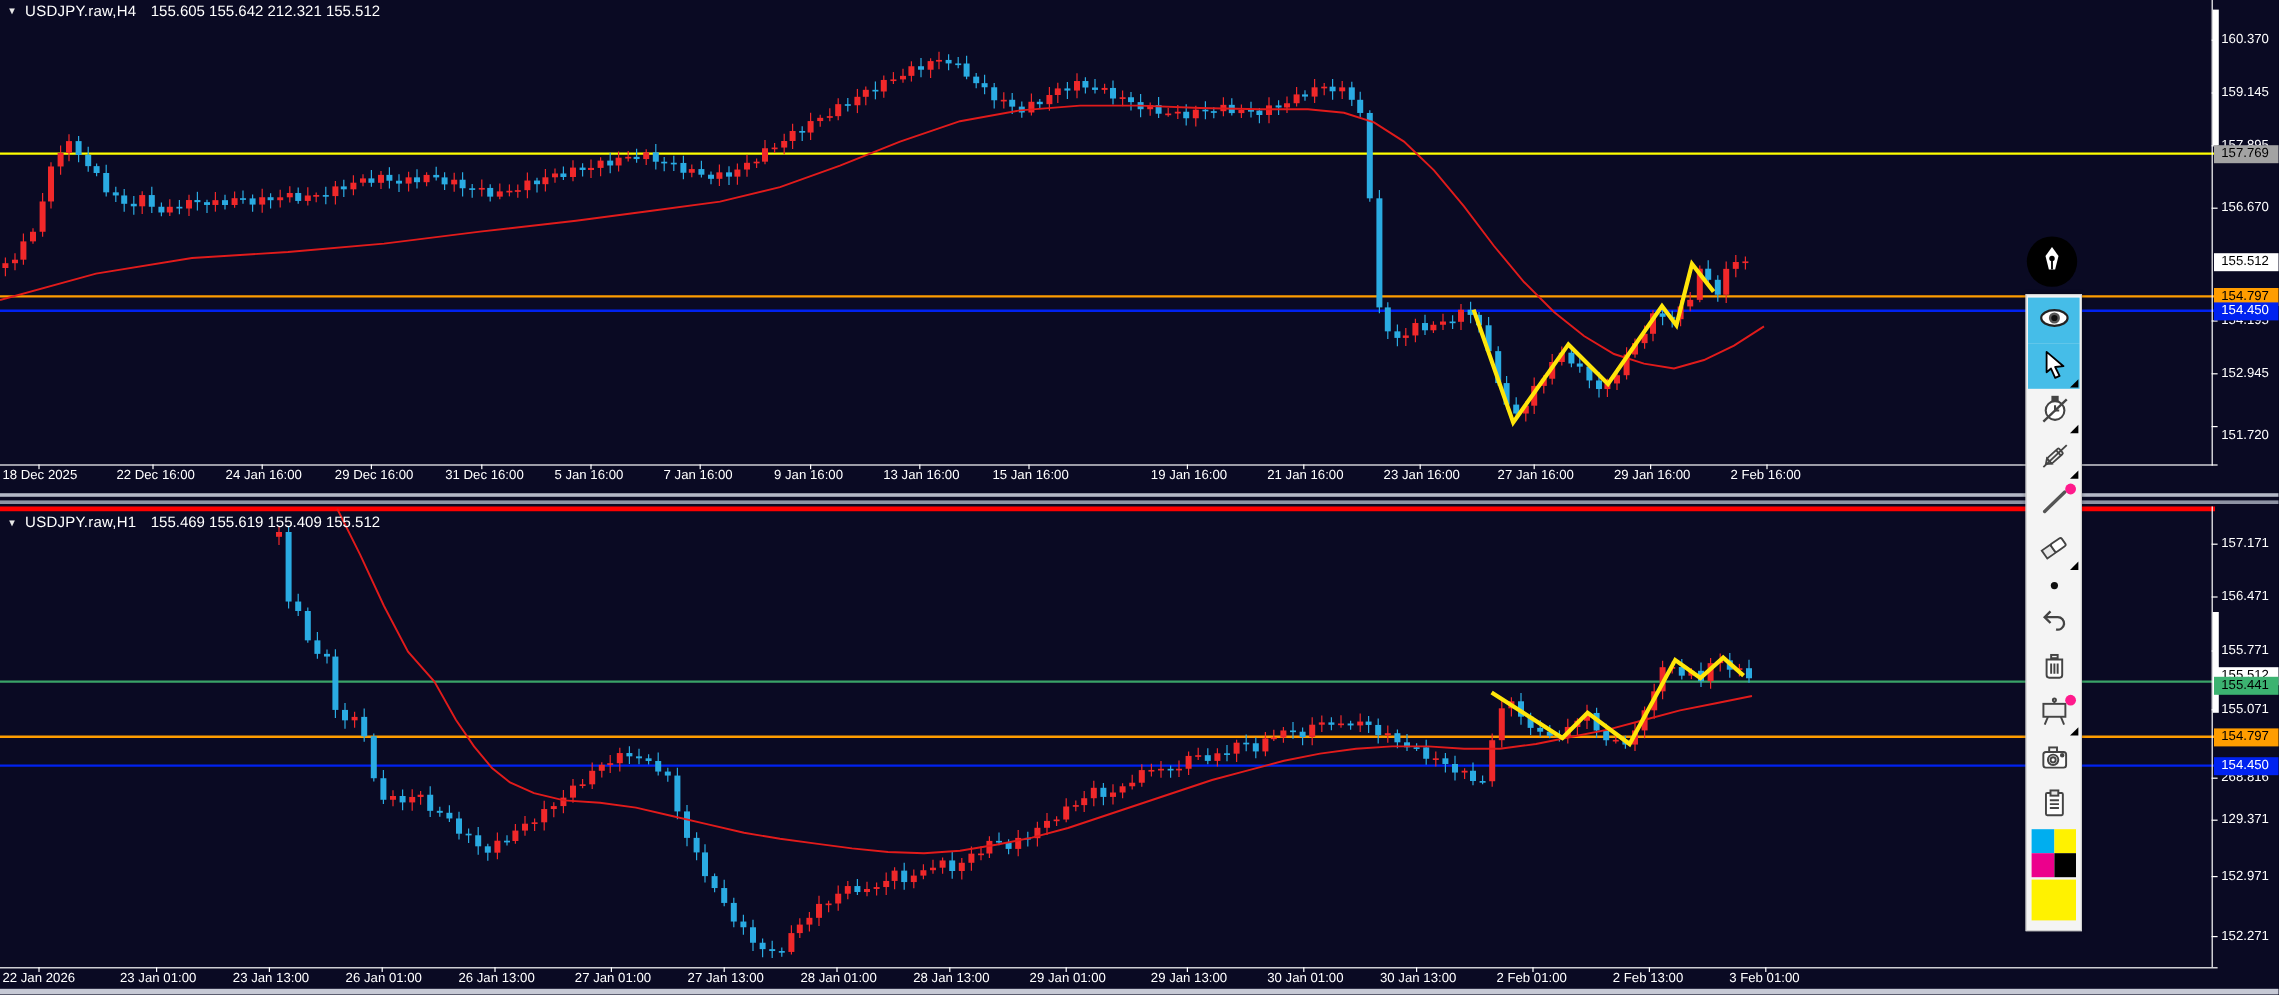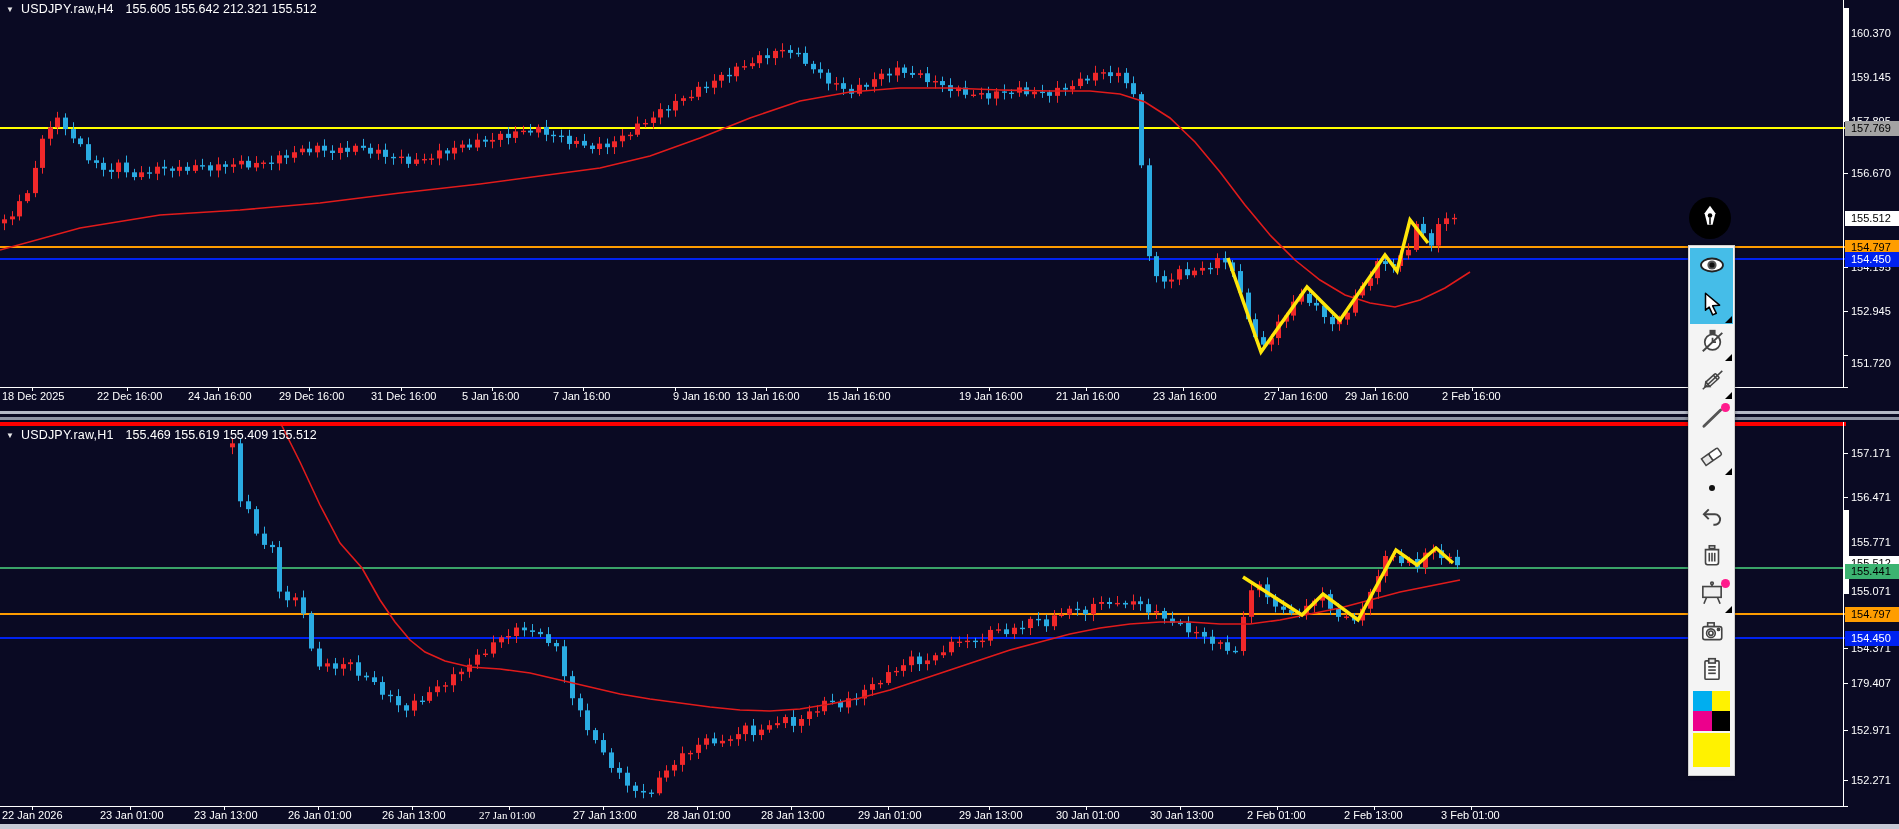--- a/index.html
+++ b/index.html
@@ -802,69 +802,69 @@
       <div class="time-label" style="left: 188px; top: 390px;">24 Jan 16:00</div>
       <div class="time-dash" style="left: 309px; top: 387px;"></div>
       <div class="time-label" style="left: 279px; top: 390px;">29 Dec 16:00</div>
       <div class="time-dash" style="left: 401px; top: 387px;"></div>
       <div class="time-label" style="left: 371px; top: 390px;">31 Dec 16:00</div>
       <div class="time-dash" style="left: 492px; top: 387px;"></div>
       <div class="time-label" style="left: 462px; top: 390px;">5 Jan 16:00</div>
       <div class="time-dash" style="left: 583px; top: 387px;"></div>
       <div class="time-label" style="left: 553px; top: 390px;">7 Jan 16:00</div>
       <div class="time-dash" style="left: 675px; top: 387px;"></div>
-      <div class="time-label" style="left: 645px; top: 390px; margin-left: 28px;">9 Jan 16:00</div>
+      <div class="time-label" style="left: 645px; top: 390px;">9 Jan 16:00</div>
       <div class="time-dash" style="left: 766px; top: 387px;"></div>
       <div class="time-label" style="left: 736px; top: 390px;">13 Jan 16:00</div>
       <div class="time-dash" style="left: 857px; top: 387px;"></div>
       <div class="time-label" style="left: 827px; top: 390px;">15 Jan 16:00</div>
       <div class="time-dash" style="left: 989px; top: 387px;"></div>
       <div class="time-label" style="left: 959px; top: 390px;">19 Jan 16:00</div>
       <div class="time-dash" style="left: 1086px; top: 387px;"></div>
       <div class="time-label" style="left: 1056px; top: 390px;">21 Jan 16:00</div>
       <div class="time-dash" style="left: 1183px; top: 387px;"></div>
       <div class="time-label" style="left: 1153px; top: 390px;">23 Jan 16:00</div>
       <div class="time-dash" style="left: 1278px; top: 387px;"></div>
-      <div class="time-label" style="left: 1248px; top: 390px; margin-left: 16px;">27 Jan 16:00</div>
+      <div class="time-label" style="left: 1248px; top: 390px;">27 Jan 16:00</div>
       <div class="time-dash" style="left: 1375px; top: 387px;"></div>
       <div class="time-label" style="left: 1345px; top: 390px;">29 Jan 16:00</div>
       <div class="time-dash" style="left: 1472px; top: 387px;"></div>
       <div class="time-label" style="left: 1442px; top: 390px;">2 Feb 16:00</div>
       <div class="tick-dash" style="top: 453px;"></div>
       <div class="tick-label" style="top: 446px;">157.171</div>
       <div class="tick-dash" style="top: 497px;"></div>
       <div class="tick-label" style="top: 490px;">156.471</div>
       <div class="tick-dash" style="top: 542px;"></div>
       <div class="tick-label" style="top: 535px;">155.771</div>
       <div class="tick-dash" style="top: 591px;"></div>
       <div class="tick-label" style="top: 584px;">155.071</div>
       <div class="tick-dash" style="top: 648px;"></div>
-      <div class="tick-label" style="top: 641px;">154.371</div>
+      <div class="tick-label" style="top: 641px;">268.816</div>
       <div class="tick-dash" style="top: 683px;"></div>
-      <div class="tick-label" style="top: 676px;">179.407</div>
+      <div class="tick-label" style="top: 676px;">129.371</div>
       <div class="tick-dash" style="top: 730px;"></div>
       <div class="tick-label" style="top: 723px;">152.971</div>
       <div class="tick-dash" style="top: 780px;"></div>
       <div class="tick-label" style="top: 773px;">152.271</div>
       <div class="price-tag" style="top: 555.5px; background: rgb(255, 255, 255); color: rgb(0, 0, 0);">155.512</div>
       <div class="price-tag" style="top: 563.5px; background: rgb(60, 179, 113); color: rgb(0, 0, 0);">155.441</div>
       <div class="price-tag" style="top: 606.5px; background: rgb(255, 157, 0); color: rgb(0, 0, 0);">154.797</div>
       <div class="price-tag" style="top: 630.5px; background: rgb(0, 34, 240); color: rgb(255, 255, 255);">154.450</div>
       <div class="time-dash" style="left: 32px; top: 806px;"></div>
       <div class="time-label" style="left: 2px; top: 809px;">22 Jan 2026</div>
       <div class="time-dash" style="left: 130px; top: 806px;"></div>
       <div class="time-label" style="left: 100px; top: 809px;">23 Jan 01:00</div>
       <div class="time-dash" style="left: 224px; top: 806px;"></div>
       <div class="time-label" style="left: 194px; top: 809px;">23 Jan 13:00</div>
       <div class="time-dash" style="left: 318px; top: 806px;"></div>
       <div class="time-label" style="left: 288px; top: 809px;">26 Jan 01:00</div>
       <div class="time-dash" style="left: 412px; top: 806px;"></div>
       <div class="time-label" style="left: 382px; top: 809px;">26 Jan 13:00</div>
       <div class="time-dash" style="left: 509px; top: 806px;"></div>
-      <div class="time-label" style="left: 479px; top: 809px; font-family: Liberation Serif, serif;">27 Jan 01:00</div>
+      <div class="time-label" style="left: 479px; top: 809px;">27 Jan 01:00</div>
       <div class="time-dash" style="left: 603px; top: 806px;"></div>
       <div class="time-label" style="left: 573px; top: 809px;">27 Jan 13:00</div>
       <div class="time-dash" style="left: 697px; top: 806px;"></div>
       <div class="time-label" style="left: 667px; top: 809px;">28 Jan 01:00</div>
       <div class="time-dash" style="left: 791px; top: 806px;"></div>
       <div class="time-label" style="left: 761px; top: 809px;">28 Jan 13:00</div>
       <div class="time-dash" style="left: 888px; top: 806px;"></div>
       <div class="time-label" style="left: 858px; top: 809px;">29 Jan 01:00</div>
       <div class="time-dash" style="left: 989px; top: 806px;"></div>
       <div class="time-label" style="left: 959px; top: 809px;">29 Jan 13:00</div>

